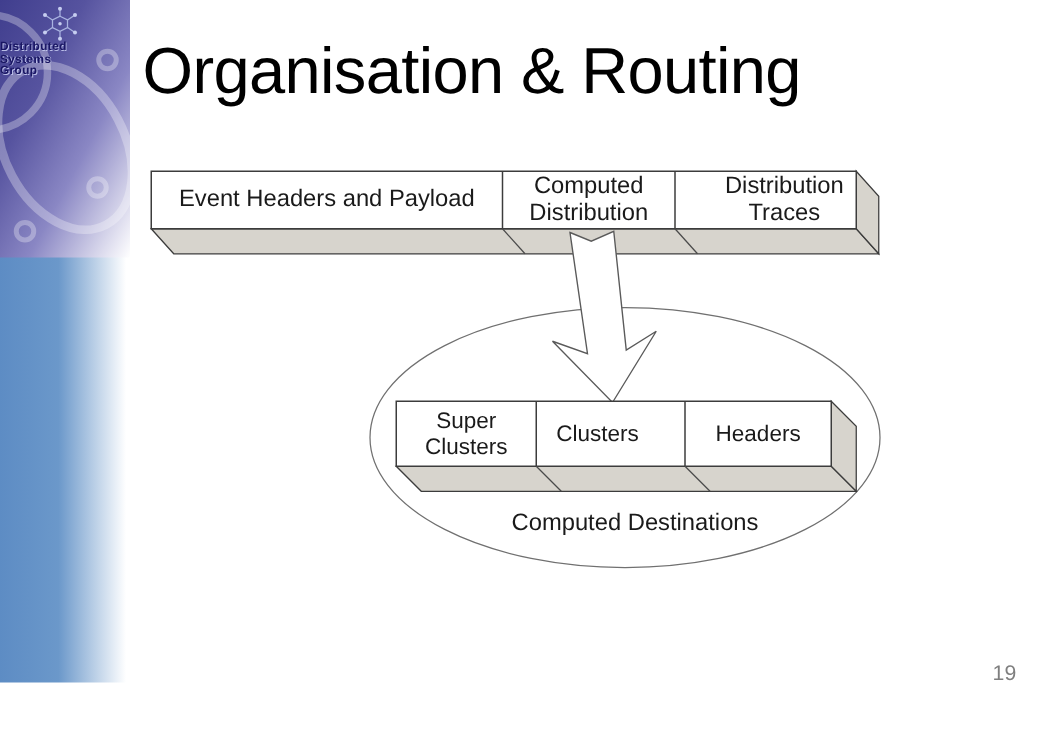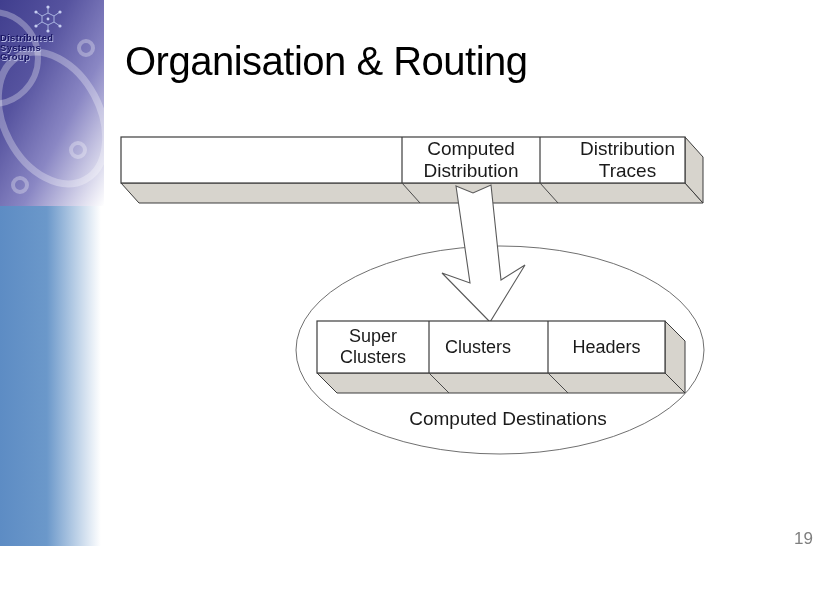--- a/index.html
+++ b/index.html
@@ -19,22 +19,22 @@
   .swirls{position:absolute;left:0;top:0;}
   .logo{position:absolute;left:0;top:5px;width:96px;}
   .logo-icon{display:block;margin:0 auto;}
   .logo-text div{
     font-size:9.5px;font-weight:bold;line-height:9.5px;color:var(--logo-text);
     text-shadow:0.7px 0.7px 0 rgba(196,201,238,0.9);
     letter-spacing:0.3px;
   }
   
   .title{
-    position:absolute;left:109px;top:24px;margin:16px;
-    font-size:40px;font-weight:400;line-height:1.08;color:var(--title);
+    position:absolute;left:109px;top:24px;margin:5px;
+    font-size:52px;font-weight:400;line-height:1.08;color:var(--title);
     letter-spacing:-0.5px;white-space:nowrap;
   }
   
   .diagram{position:absolute;left:0;top:0;}
   .face{fill:var(--face);stroke:var(--edge);stroke-width:1.2;}
   .side{fill:var(--side);stroke:var(--edge);stroke-width:1;}
   .divider{stroke:var(--edge);stroke-width:1.2;}
   .shadow-line{stroke:#4a4a4a;stroke-width:1;}
   .ellipse{fill:none;stroke:var(--thin);stroke-width:1;}
   .arrow{fill:#ffffff;stroke:#5a5a5a;stroke-width:1.1;stroke-linejoin:miter;}
@@ -119,20 +119,21 @@
       <polygon class="side" points="317,373 665,373 685,393 337,393"></polygon>
       <polygon class="side" points="665,321 685,341 685,393 665,373"></polygon>
       <rect class="face" x="317" y="321" width="348" height="52"></rect>
       <line class="divider" x1="429" y1="321" x2="429" y2="373"></line>
       <line class="divider" x1="548" y1="321" x2="548" y2="373"></line>
       <line class="shadow-line" x1="429" y1="373" x2="449" y2="393"></line>
       <line class="shadow-line" x1="548" y1="373" x2="568" y2="393"></line>
     </g>
   </svg>
 
+  <div class="lbl" style="left:121px;top:137px;width:281px;height:46px">Event Headers and Payload</div>
   <div class="lbl" style="left:402px;top:137px;width:138px;height:46px">Computed
 Distribution</div>
   <div class="lbl" style="left:540px;top:137px;width:175px;height:46px">Distribution
 Traces</div>
 
   <div class="lbl bottom-bar" style="left:317px;top:321px;width:112px;height:52px">Super
 Clusters</div>
   <div class="lbl bottom-bar" style="left:429px;top:321px;width:98px;height:52px">Clusters</div>
   <div class="lbl bottom-bar" style="left:548px;top:321px;width:117px;height:52px">Headers</div>
 

